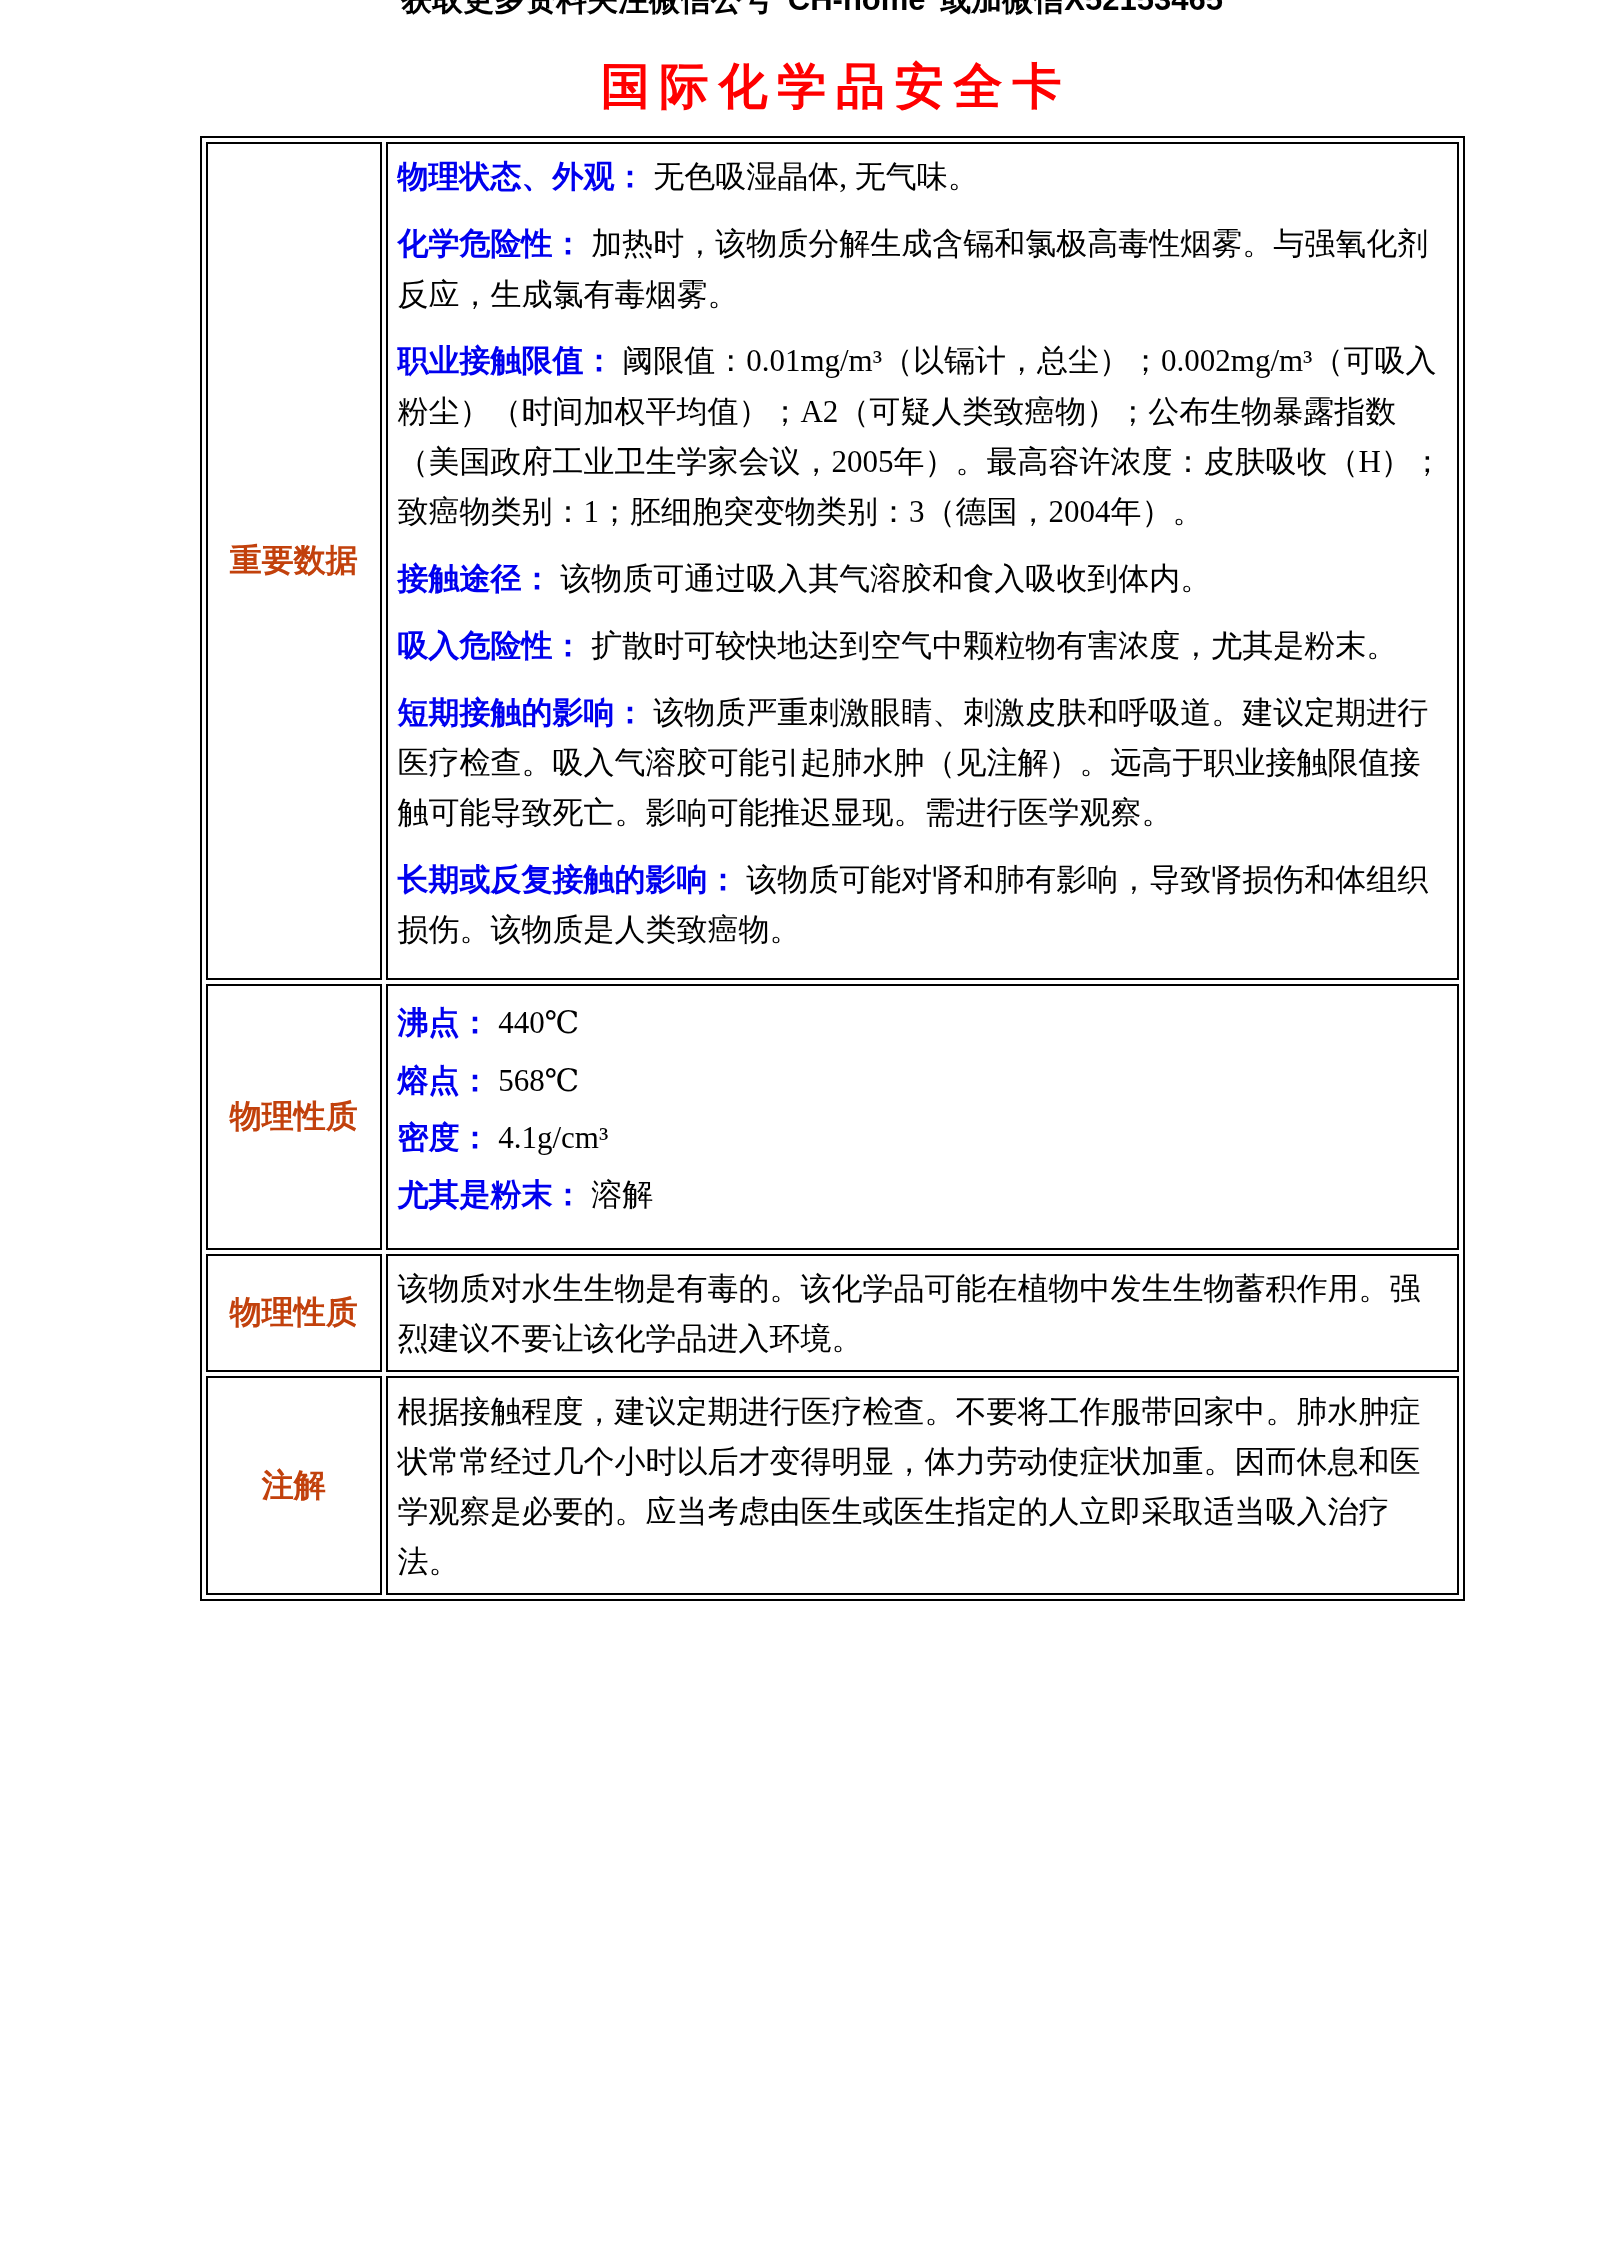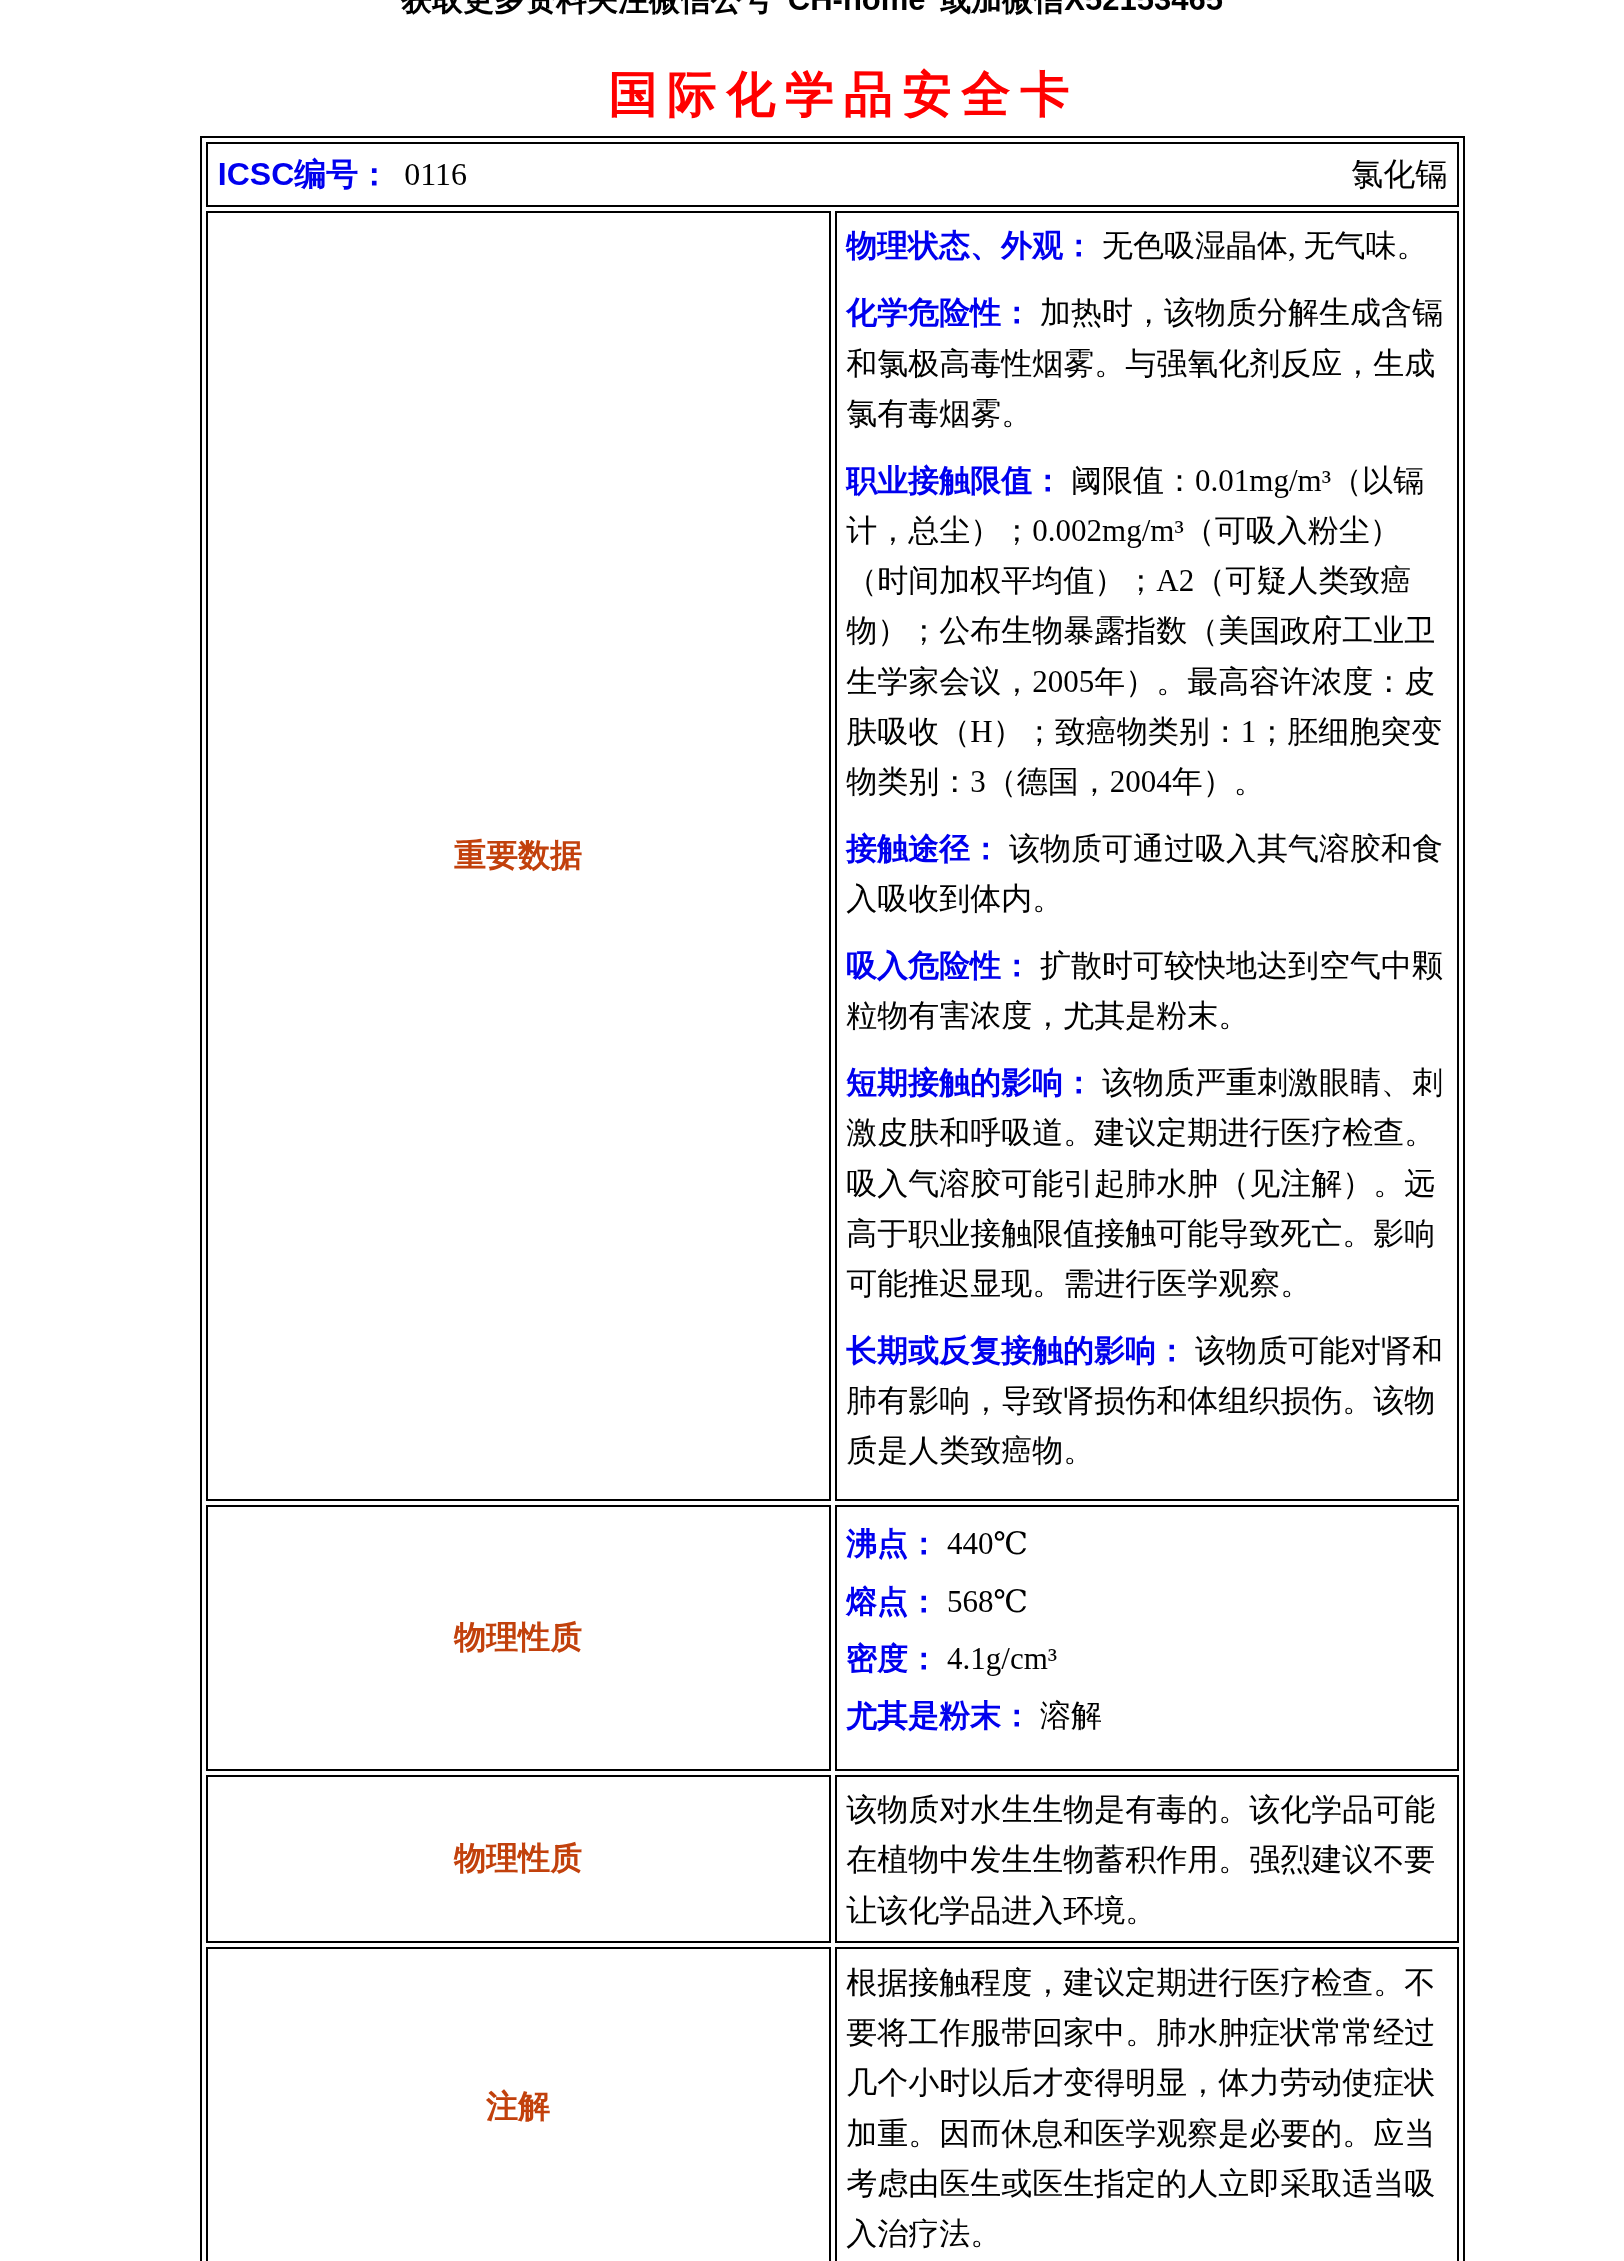--- a/index.html
+++ b/index.html
@@ -6,21 +6,21 @@
   body{
     width:1624px;height:2261px;background:#ffffff;overflow:hidden;position:relative;
     font-family:"Liberation Serif","DejaVu Serif",serif;color:#000;
   }
   .top-note{
     position:absolute;top:-21px;left:0;width:100%;text-align:center;
     font-family:"Liberation Sans","DejaVu Sans",sans-serif;font-weight:bold;
     font-size:31px;color:#000;white-space:nowrap;
   }
   .main-title{
-    position:absolute;top:50px;left:199px;width:1266px;margin:12px;text-align:center;
+    position:absolute;top:50px;left:199px;width:1266px;margin:4px;text-align:center;
     color:#ff0000;font-size:49px;font-weight:bold;letter-spacing:9.8px;
     font-family:"Liberation Serif","DejaVu Serif",serif;
   }
   table.card{
     position:absolute;top:136px;left:200px;width:1265px;
     border-collapse:separate;border-spacing:4.2px;border:2.8px solid #000;
     background:#fff;table-layout:fixed;
   }
   td{border:2.1px solid #000;vertical-align:top;background:#fff;}
   td.lbl{
@@ -42,30 +42,20 @@
 </head>
 <body>
 
 <div class="top-note">获取更多资料关注微信公号"CH-home"或加微信X52153465</div>
 
 <h1 class="main-title">国际化学品安全卡</h1>
 
 <table class="card">
 
   <tbody>
-      <tr>
-    <td class="hdr" colspan="2">
-      <div class="hdr-line">
-        <span>
-          <span class="blue-label">ICSC编号：</span><span class="icsc-number">0116</span>
-        </span>
-        <span>氯化镉</span>
-      </div>
-    </td>
-  </tr>
 
   <tr>
     <td class="lbl" style="height:795px;">重要数据</td>
     <td class="content">
       <p class="item"><span class="blue-label">物理状态、外观：</span> <span>无色吸湿晶体, 无气味。</span></p>
       <p class="item"><span class="blue-label">化学危险性：</span> <span>加热时，该物质分解生成含镉和氯极高毒性烟雾。与强氧化剂反应，生成氯有毒烟雾。</span></p>
       <p class="item"><span class="blue-label">职业接触限值：</span> <span>阈限值：0.01mg/m³（以镉计，总尘）；0.002mg/m³（可吸入粉尘）（时间加权平均值）；A2（可疑人类致癌物）；公布生物暴露指数（美国政府工业卫生学家会议，2005年）。最高容许浓度：皮肤吸收（H）；致癌物类别：1；胚细胞突变物类别：3（德国，2004年）。</span></p>
       <p class="item gap-top"><span class="blue-label">接触途径：</span> <span>该物质可通过吸入其气溶胶和食入吸收到体内。</span></p>
       <p class="item"><span class="blue-label">吸入危险性：</span> <span>扩散时可较快地达到空气中颗粒物有害浓度，尤其是粉末。</span></p>
       <p class="item"><span class="blue-label">短期接触的影响：</span> <span>该物质严重刺激眼睛、刺激皮肤和呼吸道。建议定期进行医疗检查。吸入气溶胶可能引起肺水肿（见注解）。远高于职业接触限值接触可能导致死亡。影响可能推迟显现。需进行医学观察。</span></p>

